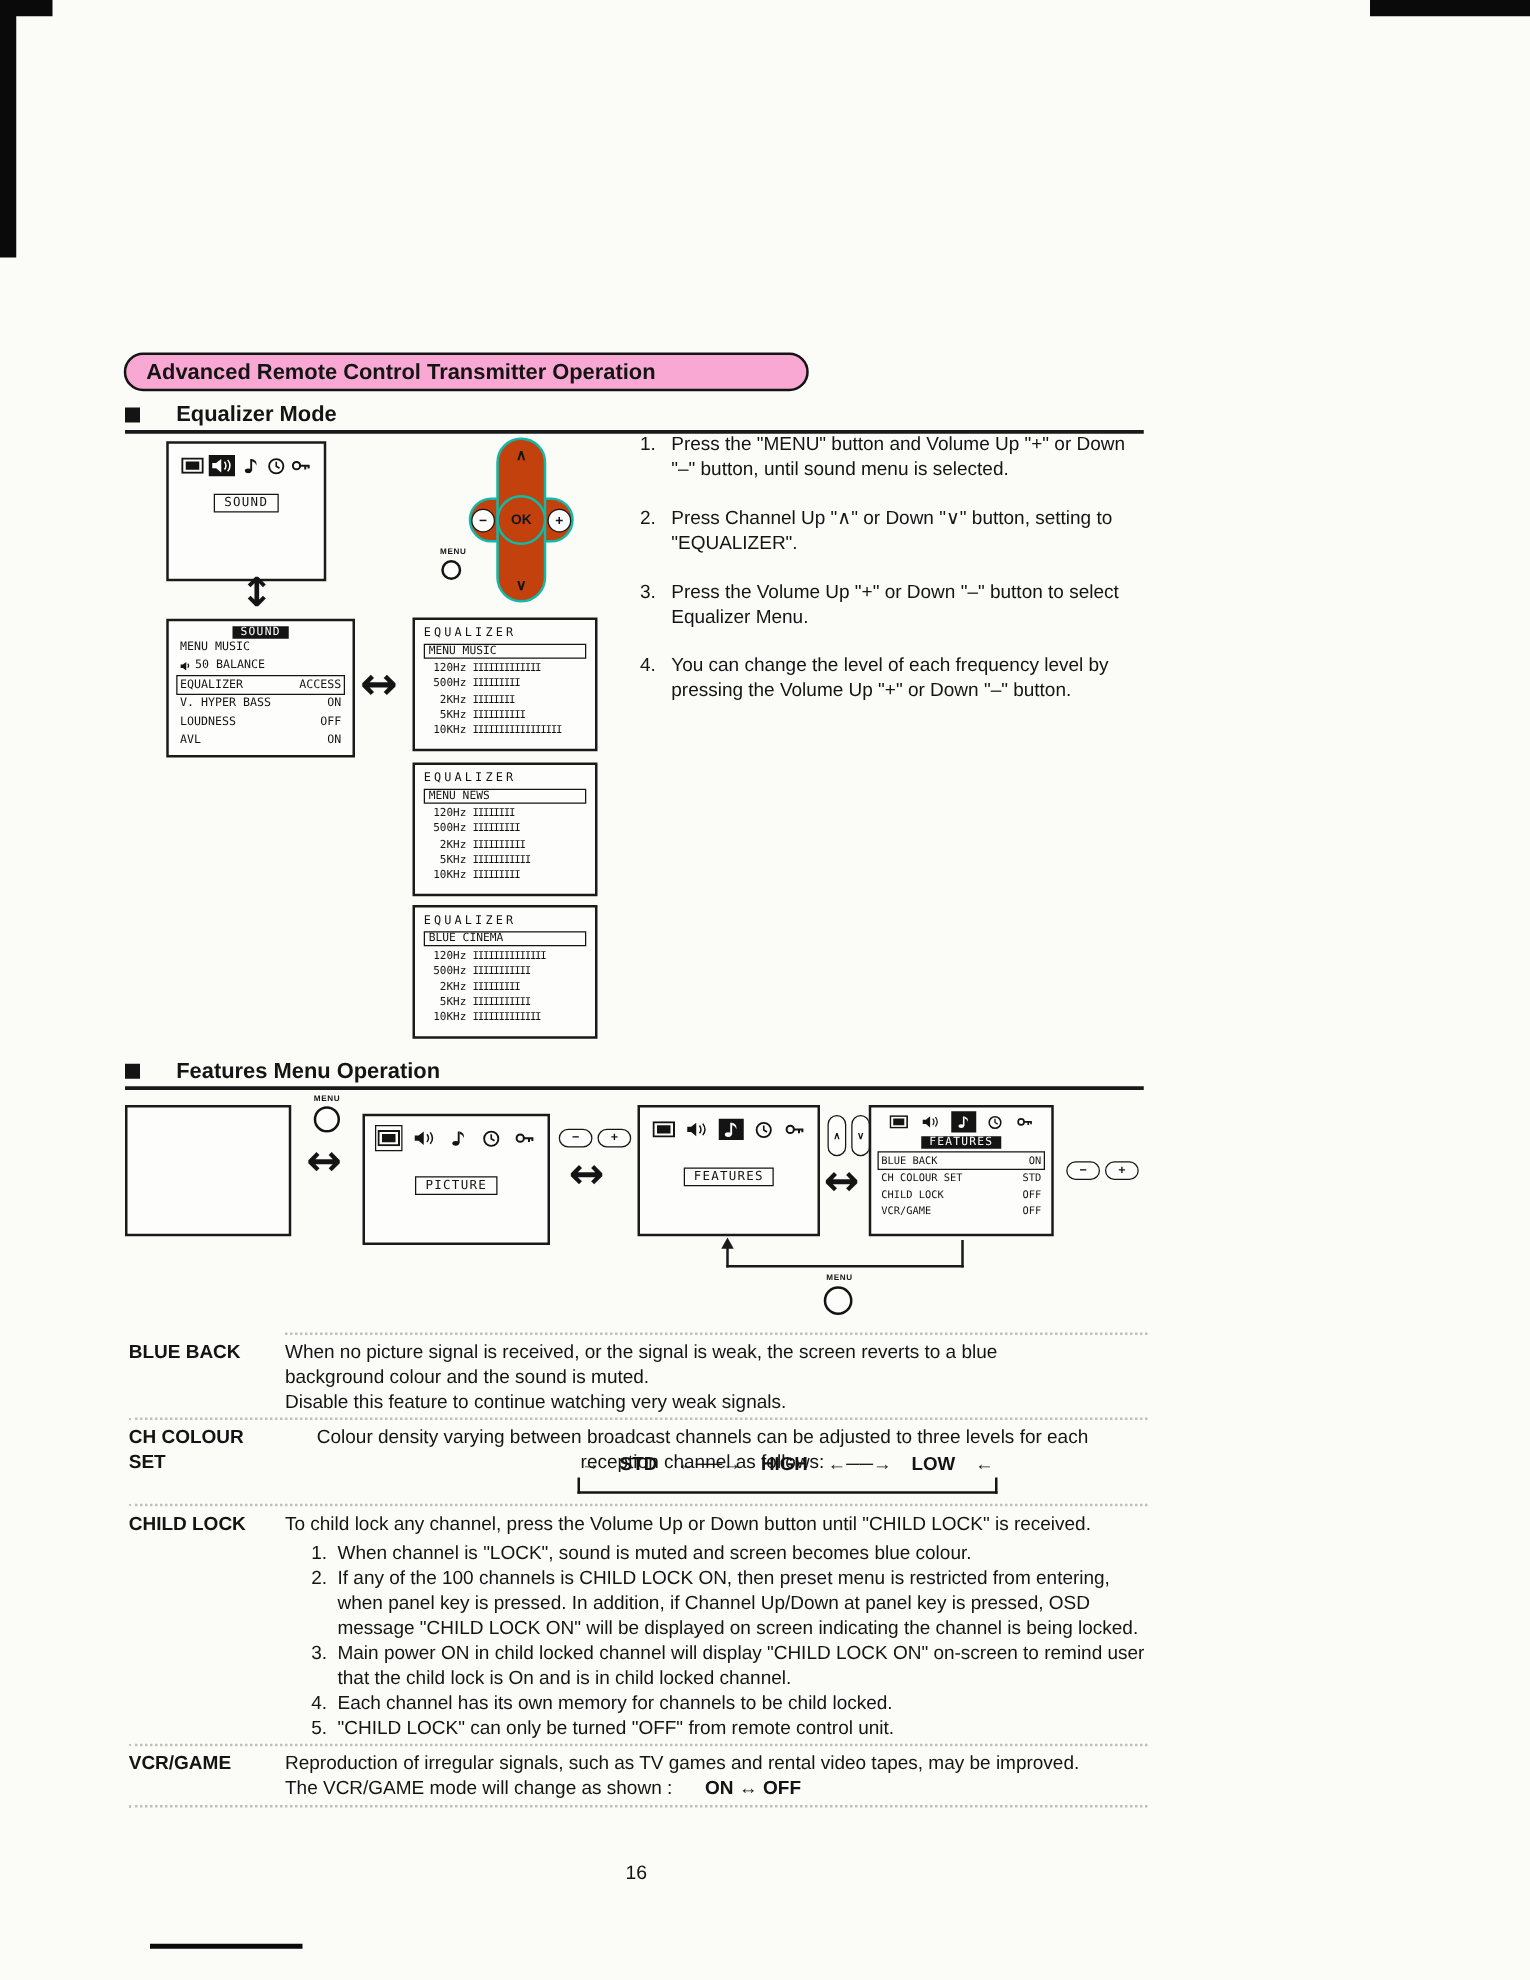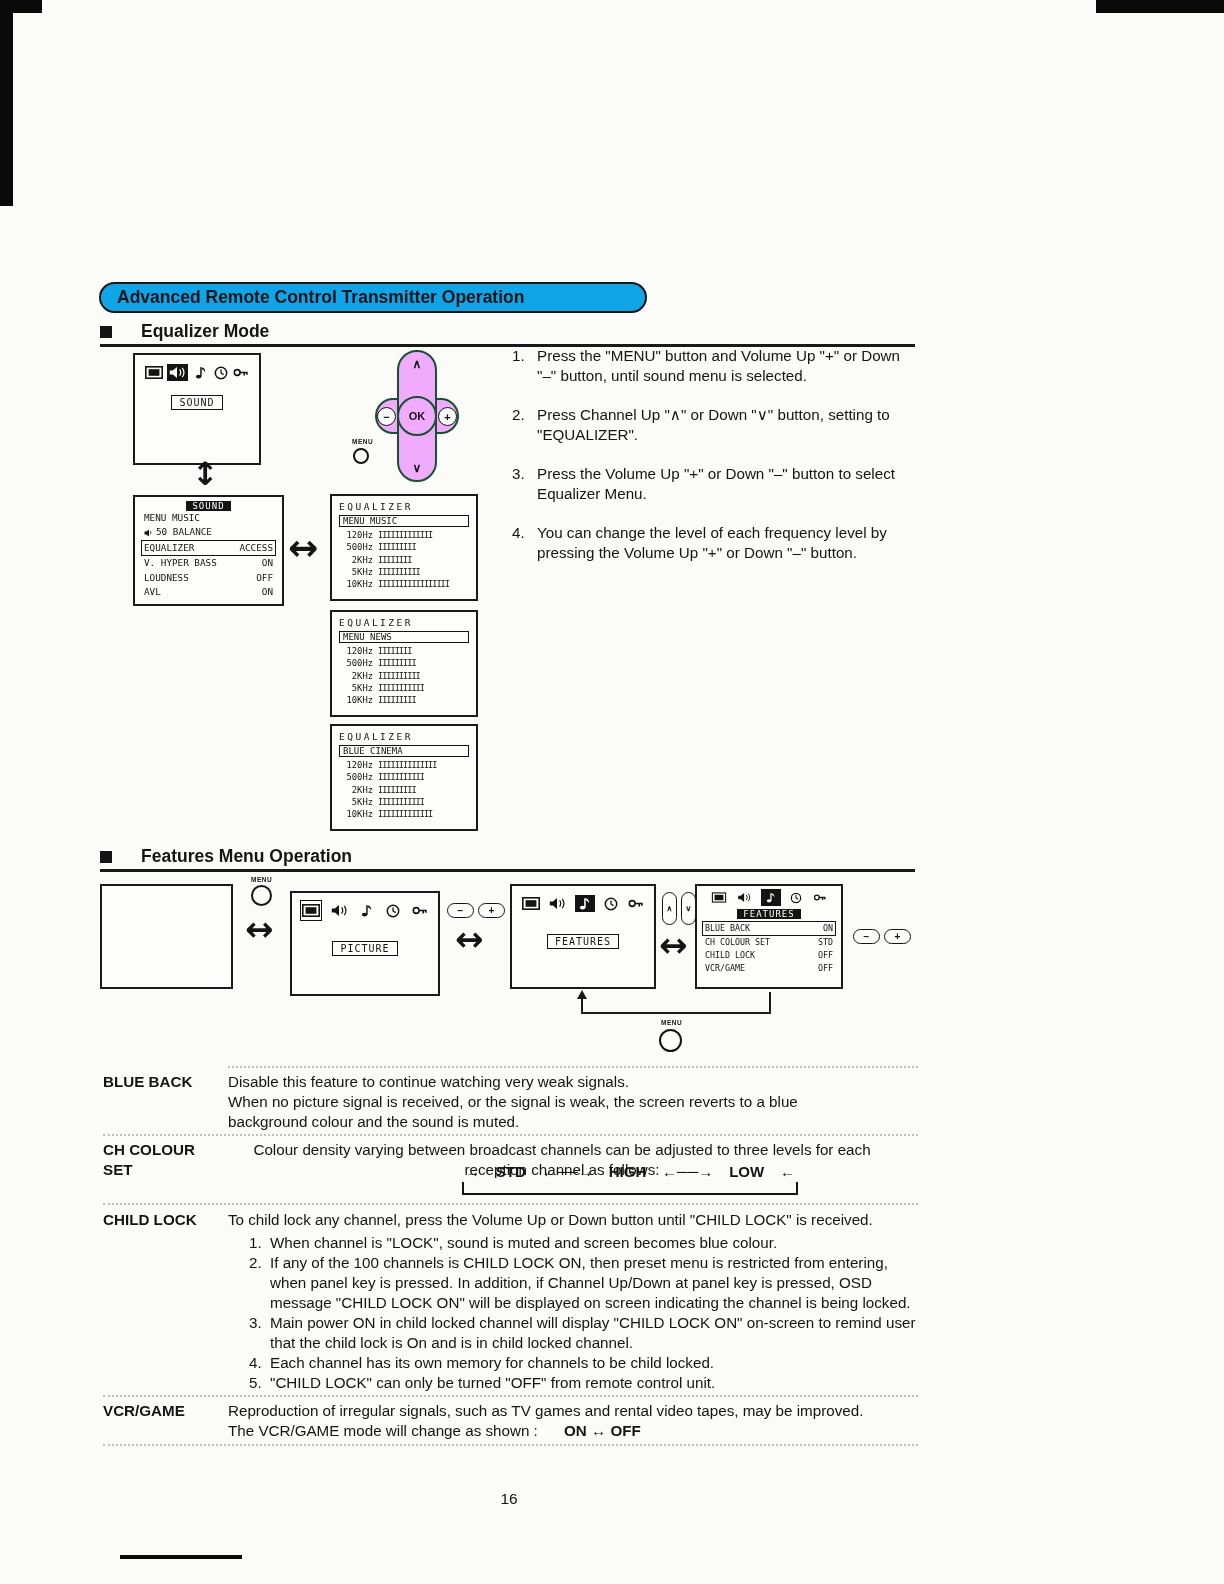--- a/index.html
+++ b/index.html
@@ -4,21 +4,21 @@
 <style>
   html,body{margin:0;padding:0;background:#d9d9d9;}
   .page{position:relative;width:1224px;height:1584px;background:#fbfbf8;
         font-family:"Liberation Sans",sans-serif;color:#141414;overflow:hidden;}
   .abs{position:absolute;}
   .art{background:#0a0a0a;}
   .mono{font-family:"DejaVu Sans Mono",monospace;}
 
   .title-pill{left:99px;top:282px;width:548px;height:31px;border:2.5px solid #141414;
         border-radius:17px;display:flex;align-items:center;padding-left:16px;
-        font-weight:bold;font-size:17.5px;box-sizing:border-box;background:#0ea5e9;text-align:right;}
+        font-weight:bold;font-size:17.5px;box-sizing:border-box;background:#f9a8d4;text-align:right;}
 
   .sec-head{display:flex;align-items:center;gap:29px;font-weight:bold;font-size:17.5px;}
   .bullet{width:12px;height:12px;background:#141414;flex:0 0 auto;}
   .rule{height:2.5px;background:#1a1a1a;}
   .dotted{border-top:2px dotted #8f8f8f;opacity:.55;}
 
   .screen{border:2.5px solid #1a1a1a;background:#fdfdfb;box-sizing:border-box;overflow:hidden;}
 
   .icon-row{display:flex;justify-content:space-between;align-items:center;padding:9px 10px 0;}
   .icon-row.small{padding:3px 7px 0;}
@@ -45,21 +45,21 @@
   .dbl-arrow{font-weight:900;line-height:1;font-family:"DejaVu Sans",sans-serif;}
 
   .pill-h{width:25px;height:13px;border:1.7px solid #141414;border-radius:8px;background:#fdfdfb;
         display:flex;align-items:center;justify-content:center;font-size:10px;font-weight:bold;line-height:1;}
   .pill-v{width:13px;height:31px;border:1.7px solid #141414;border-radius:8px;background:#fdfdfb;
         display:flex;align-items:center;justify-content:center;font-size:8px;font-weight:bold;}
 
   .menu-circle{border:2px solid #141414;border-radius:50%;background:#fdfdfb;box-sizing:border-box;}
   .menu-mini-label{font-size:6.5px;font-weight:bold;letter-spacing:.5px;}
 
-  .pad-part{position:absolute;border:2px solid #14532d;background:#f0abfc;box-sizing:border-box;}
+  .pad-part{position:absolute;border:2px solid #14b8a6;background:#c2410c;box-sizing:border-box;}
   .pad-chev{position:absolute;left:0;right:0;text-align:center;font-size:12px;font-weight:bold;}
   .pad-end{position:absolute;width:17px;height:17px;border:1.4px solid #141414;border-radius:50%;
         display:flex;align-items:center;justify-content:center;font-size:11px;font-weight:bold;background:#fdfdfb;}
 
   .step{display:grid;grid-template-columns:25px 1fr;font-size:15.2px;line-height:1.32;margin-bottom:19px;}
   .term{font-weight:bold;font-size:15.2px;line-height:1.3;}
   .body-text{font-size:15.2px;line-height:1.33;}
   .num-item{display:grid;grid-template-columns:21px 1fr;font-size:15.2px;line-height:1.32;}
 
   .hline,.vline{background:#1a1a1a;}
@@ -433,22 +433,22 @@
   <div class="abs vline" style="left:581px;top:998px;width:2px;height:16px;"></div>
   <div class="abs hline" style="left:581px;top:1012px;width:190px;height:2px;"></div>
   <div class="abs vline" style="left:769px;top:992px;width:2px;height:22px;"></div>
   <div class="abs menu-mini-label" style="left:661px;top:1019px;">MENU</div>
   <div class="abs menu-circle" style="left:659px;top:1029px;width:23px;height:23px;"></div>
 
   <div class="abs dotted" style="left:228px;top:1066px;width:690px;"></div>
 
   <div class="abs term" style="left:103px;top:1072px;">BLUE BACK</div>
   <div class="abs body-text" style="left:228px;top:1072px;width:648px;">
+    <div>When no picture signal is received, or the signal is weak, the screen reverts to a blue background colour and the sound is muted.</div>
     <div>Disable this feature to continue watching very weak signals.</div>
-    <div>When no picture signal is received, or the signal is weak, the screen reverts to a blue background colour and the sound is muted.</div>
   </div>
 
   <div class="abs dotted" style="left:103px;top:1134px;width:815px;"></div>
 
   <div class="abs term" style="left:103px;top:1140px;">
     <div>CH COLOUR</div>
     <div>SET</div>
   </div>
   <div class="abs body-text" style="left:228px;top:1140px;width:668px;text-align:center;">Colour density varying between broadcast channels can be adjusted to three levels for each reception channel as follows:</div>
   <div class="abs" style="left:462px;top:1164px;width:336px;">

